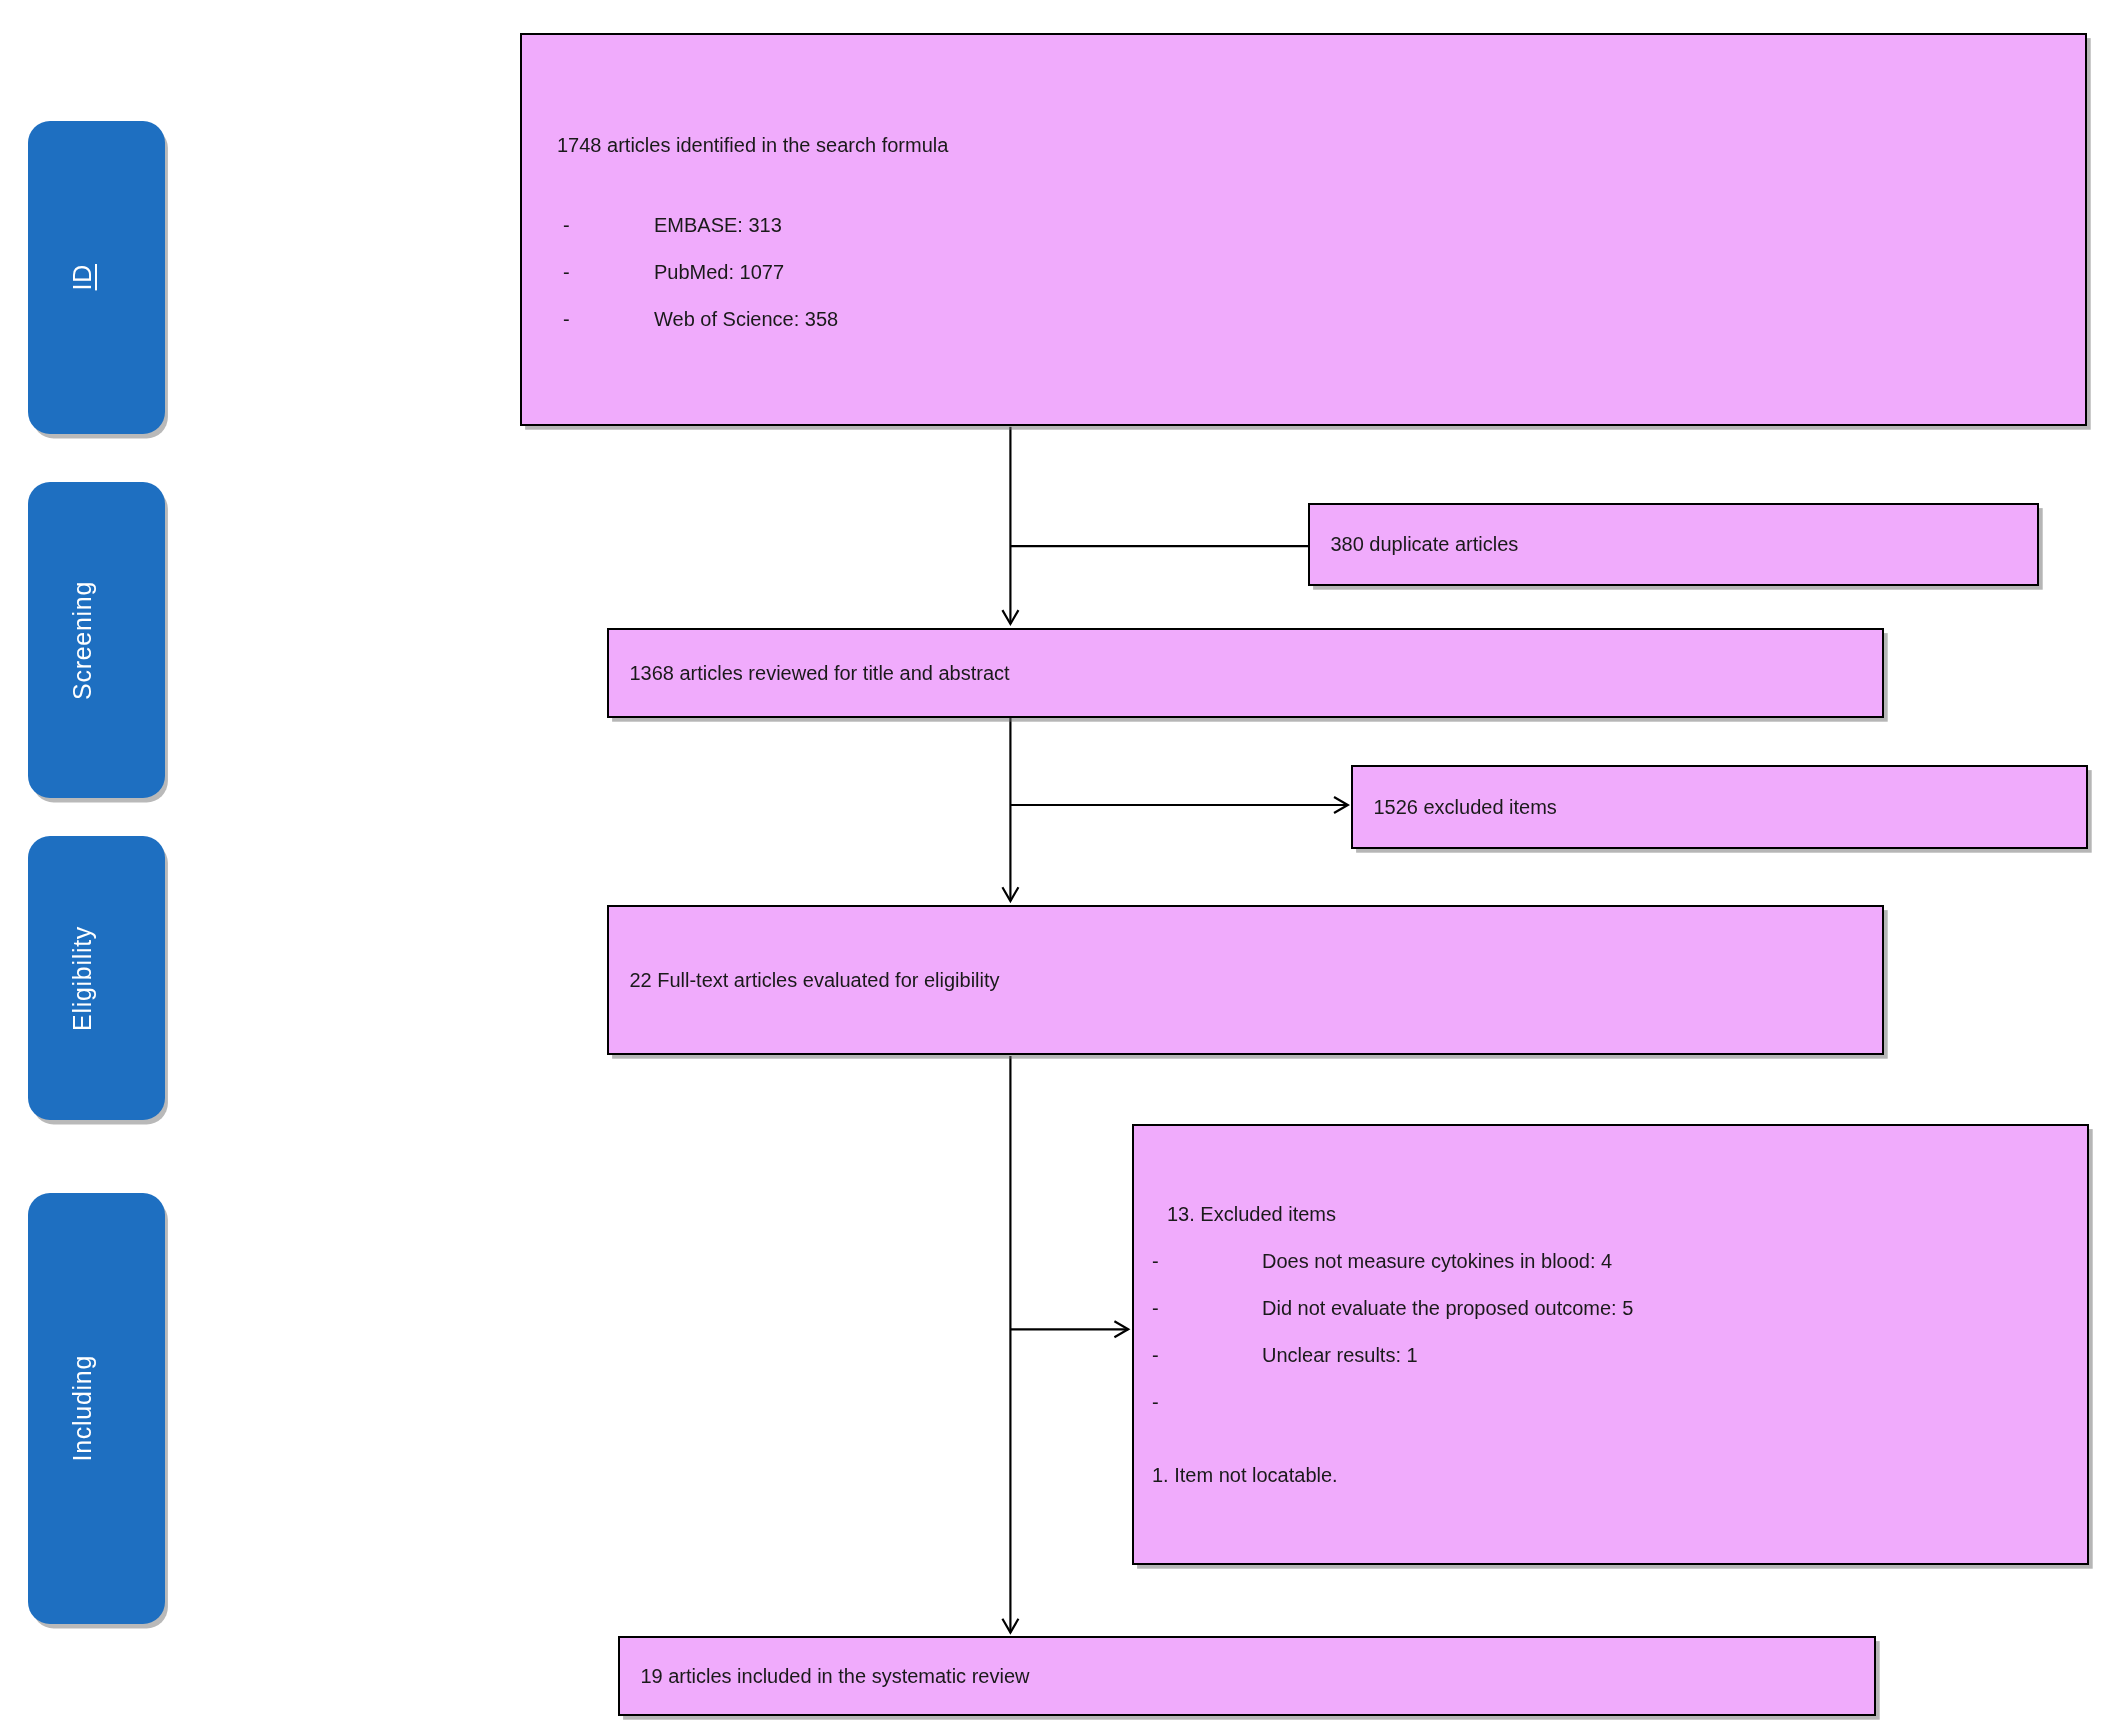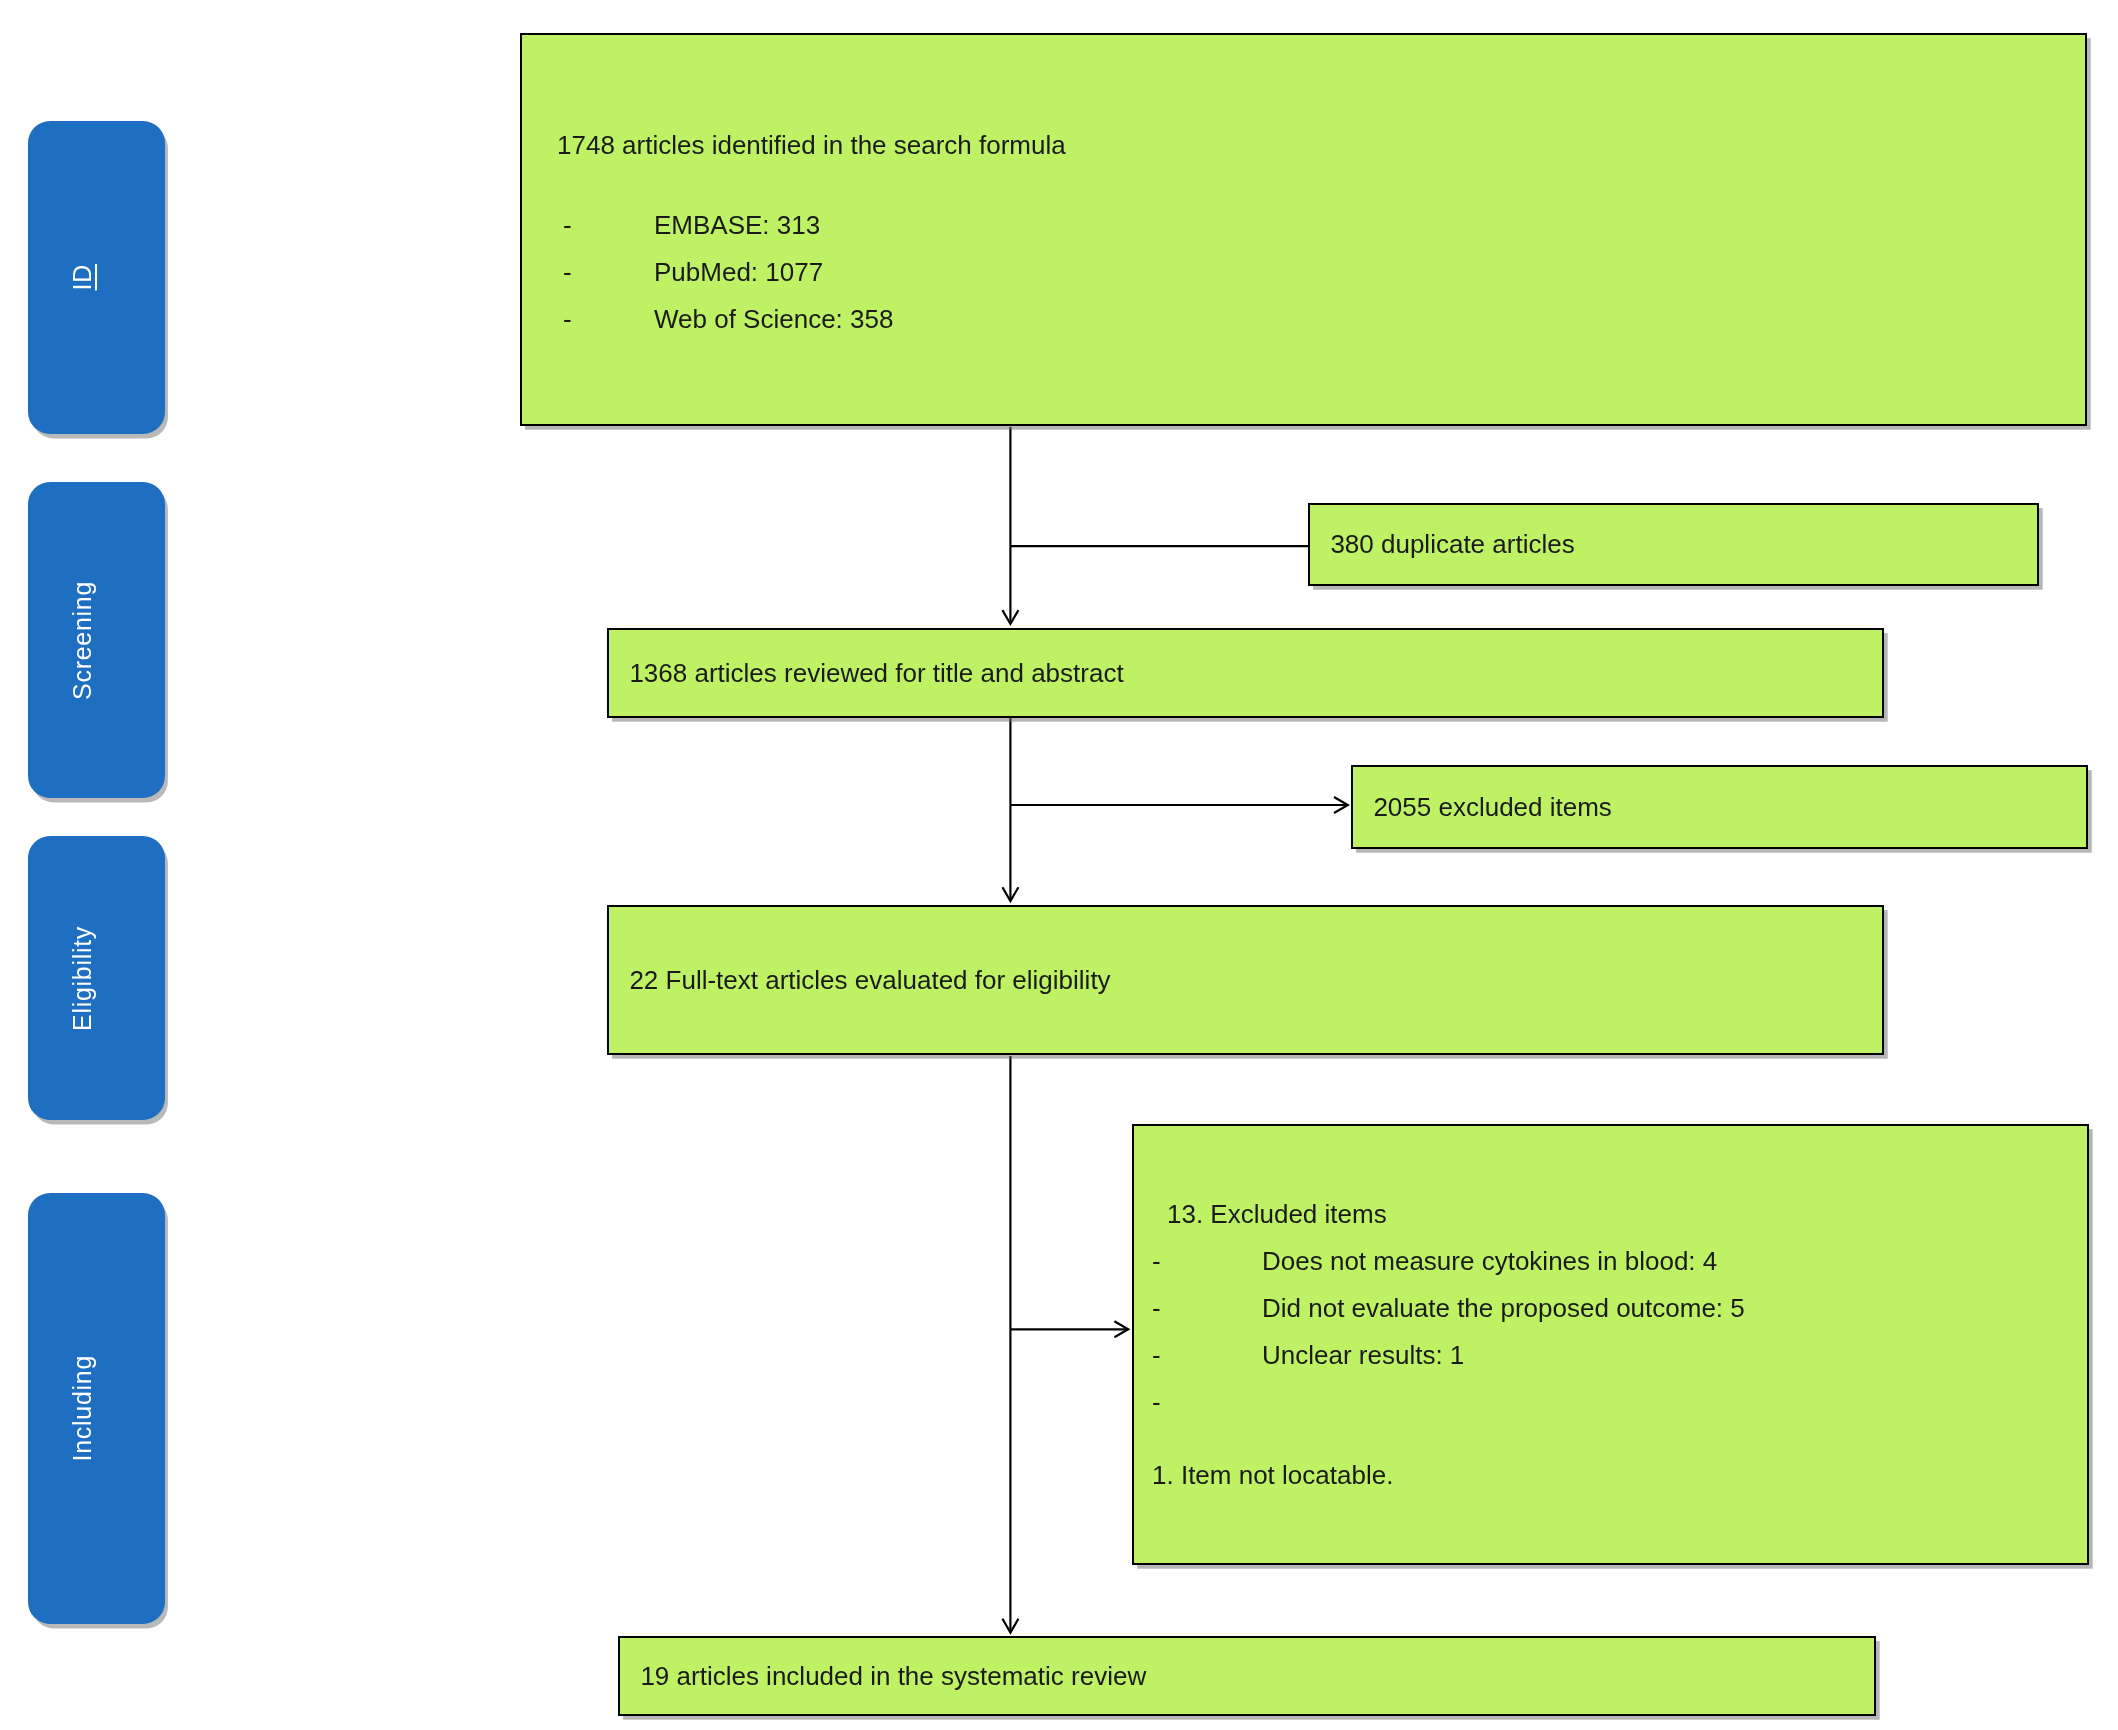--- a/index.html
+++ b/index.html
@@ -25,25 +25,25 @@
     transform:rotate(180deg);
     color:#ffffff;
     font-size:25px;
     letter-spacing:0.7px;
     margin-left:-28px; 
   }
   .stage-label.underlined{text-decoration:underline;}
   
   .fbox{
     position:absolute;
-    background:#bef264;
+    background:#f0abfc;
     border:2.9px solid #000000;
     box-sizing:border-box;
     box-shadow:4.4px 4.4px 0 -0.7px rgba(110,110,110,.5);
-    font-size:26px;
+    font-size:20px;
     line-height:47px;
   }
   .fbox.center{display:flex;align-items:center;}
   .pad{padding-left:20.4px;}
   .title-row{padding-left:35px;}
   .bullet-row{display:flex;padding-left:41px;}
   .bullet-row .dash{width:91px;flex:0 0 auto;}
   .box-excl2 .bullet-row{padding-left:18px;}
   .box-excl2 .bullet-row .dash{width:110px;flex:0 0 auto;}
   .spacer-45{height:33px;}
@@ -110,21 +110,21 @@
 
   <div class="fbox box-duplicates center">
     <span class="pad">380 duplicate articles</span>
   </div>
 
   <div class="fbox box-title-abstract center">
     <span class="pad">1368 articles reviewed for title and abstract</span>
   </div>
 
   <div class="fbox box-excl1 center">
-    <span class="pad">2055 excluded items</span>
+    <span class="pad">1526 excluded items</span>
   </div>
 
   <div class="fbox box-fulltext center">
     <span class="pad">22 Full-text articles evaluated for eligibility</span>
   </div>
 
   <div class="fbox box-excl2">
     <div class="title-row">13. Excluded items</div>
     <div class="bullet-row">
       <span class="dash">-</span>

